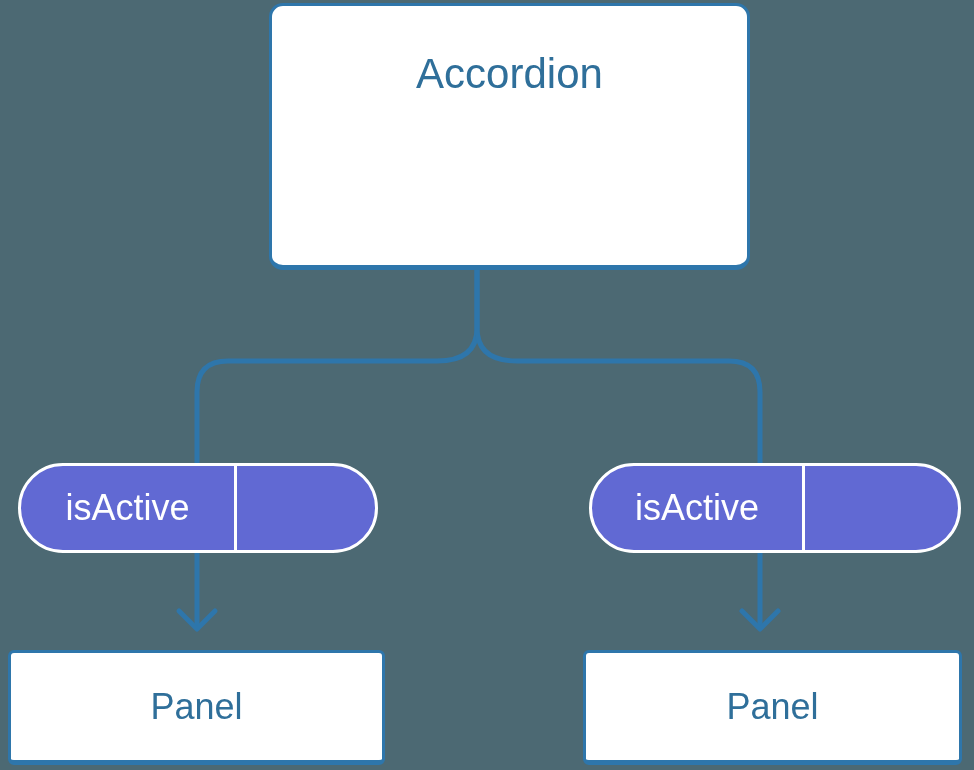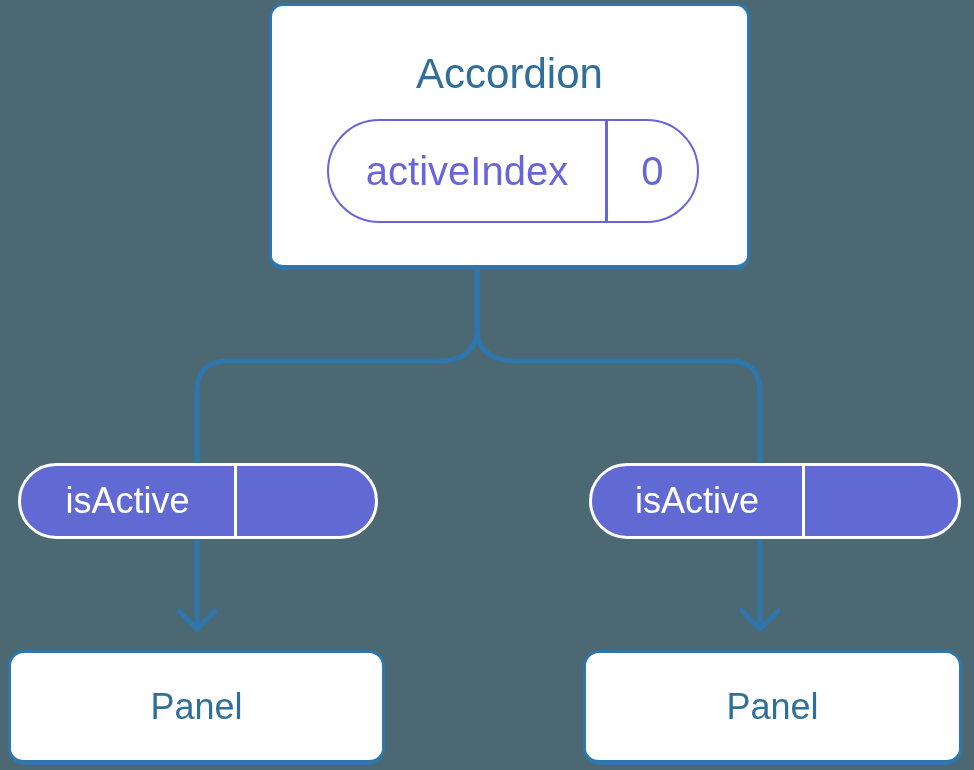--- a/index.html
+++ b/index.html
@@ -81,21 +81,21 @@
   }
   .state-pill .cell.label { width: 276px; }
   .state-pill .cell.value { flex: 1; }
   .state-pill .divider {
     width: 2.5px;
     background: var(--pill-outline);
   }
   .prop-pill {
     position: absolute;
     top: 463px;
-    height: 76px;
+    height: 90px;
     background: var(--pill-fill);
     border: 3px solid var(--pill-text);
     border-radius: 52px;
     display: flex;
     align-items: stretch;
     overflow: hidden;
     z-index: 1;
   }
   .prop-pill.left  { left: 18px;  width: 360px; }
   .prop-pill.right { left: 589px; width: 372px; }
@@ -109,21 +109,21 @@
   .prop-pill.left  .cell.label { width: 213px; }
   .prop-pill.right .cell.label { width: 210px; }
   .prop-pill .cell.value { flex: 1; }
   .prop-pill .divider {
     width: 3px;
     background: var(--pill-text);
   }
   .panel-card {
     top: 650px;
     height: 115px;
-    border-radius: 16px;
+    border-radius: 6px;
     display: flex;
     align-items: center;
     justify-content: center;
     font-size: 36px;
     font-weight: 500;
     color: var(--card-text);
   }
   .panel-card.left  { left: 8px;   width: 377px; }
   .panel-card.right { left: 583px; width: 379px; }
 </style>
@@ -134,25 +134,20 @@
 
   <svg class="connector-svg" viewBox="0 0 974 770" xmlns="http://www.w3.org/2000/svg">
     <path d="M 477 264 L 477 328 Q 477 361 437 361 L 228 361 Q 197 361 197 392 L 197 624"></path>
     <path d="M 477 264 L 477 328 Q 477 361 517 361 L 729 361 Q 760 361 760 392 L 760 624"></path>
     <path d="M 179 611 L 197 629 L 215 611"></path>
     <path d="M 742 611 L 760 629 L 778 611"></path>
   </svg>
 
   <div class="card root-card">
     <div class="root-title">Accordion</div>
-    <div class="state-pill">
-      <div class="cell label">activeIndex</div>
-      <div class="divider"></div>
-      <div class="cell value">0</div>
-    </div>
   </div>
 
   <div class="prop-pill left">
     <div class="cell label">isActive</div>
     <div class="divider"></div>
   </div>
 
   <div class="prop-pill right">
     <div class="cell label">isActive</div>
     <div class="divider"></div>

